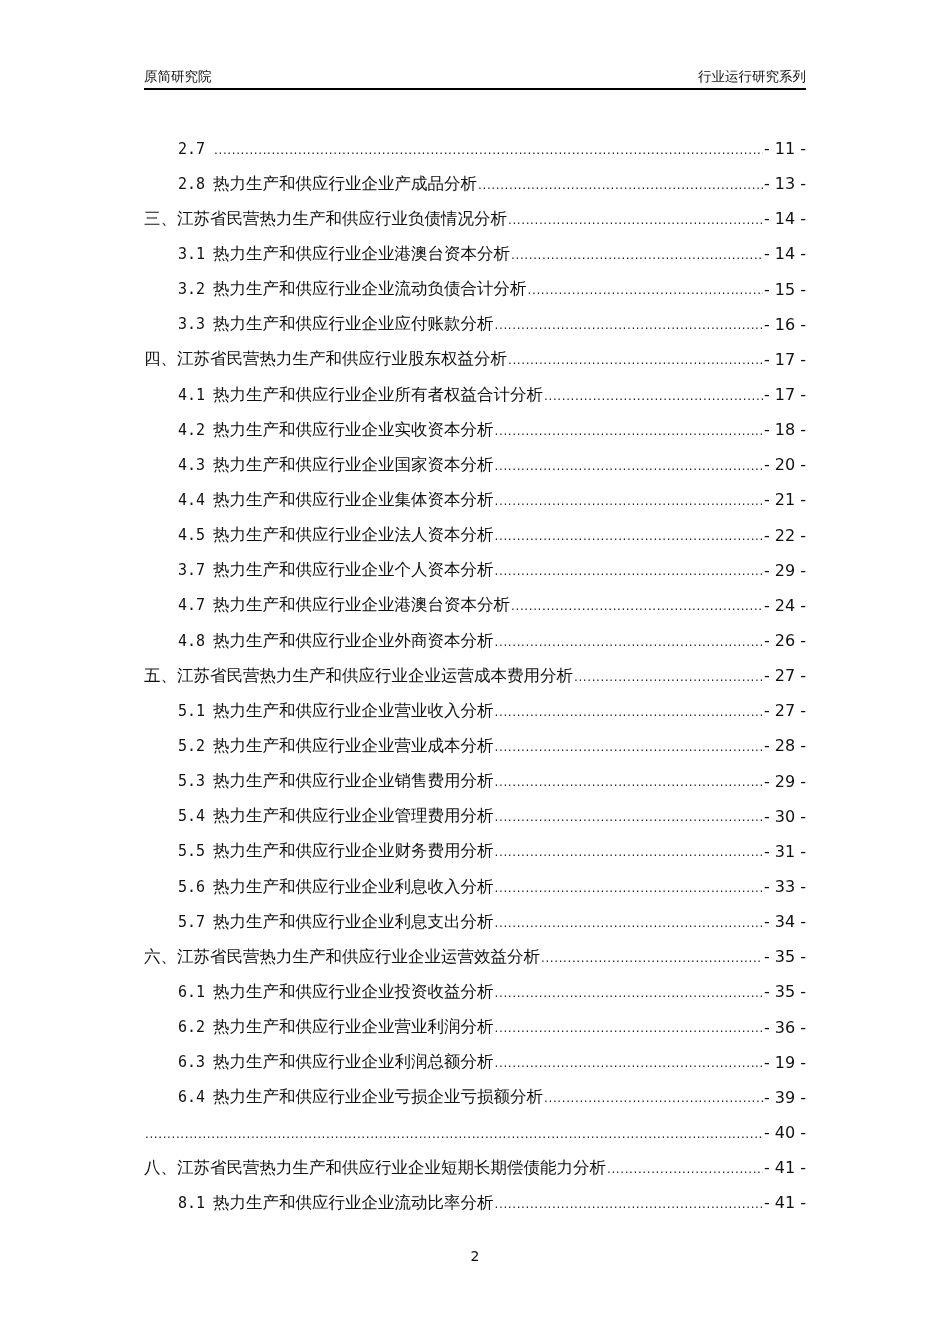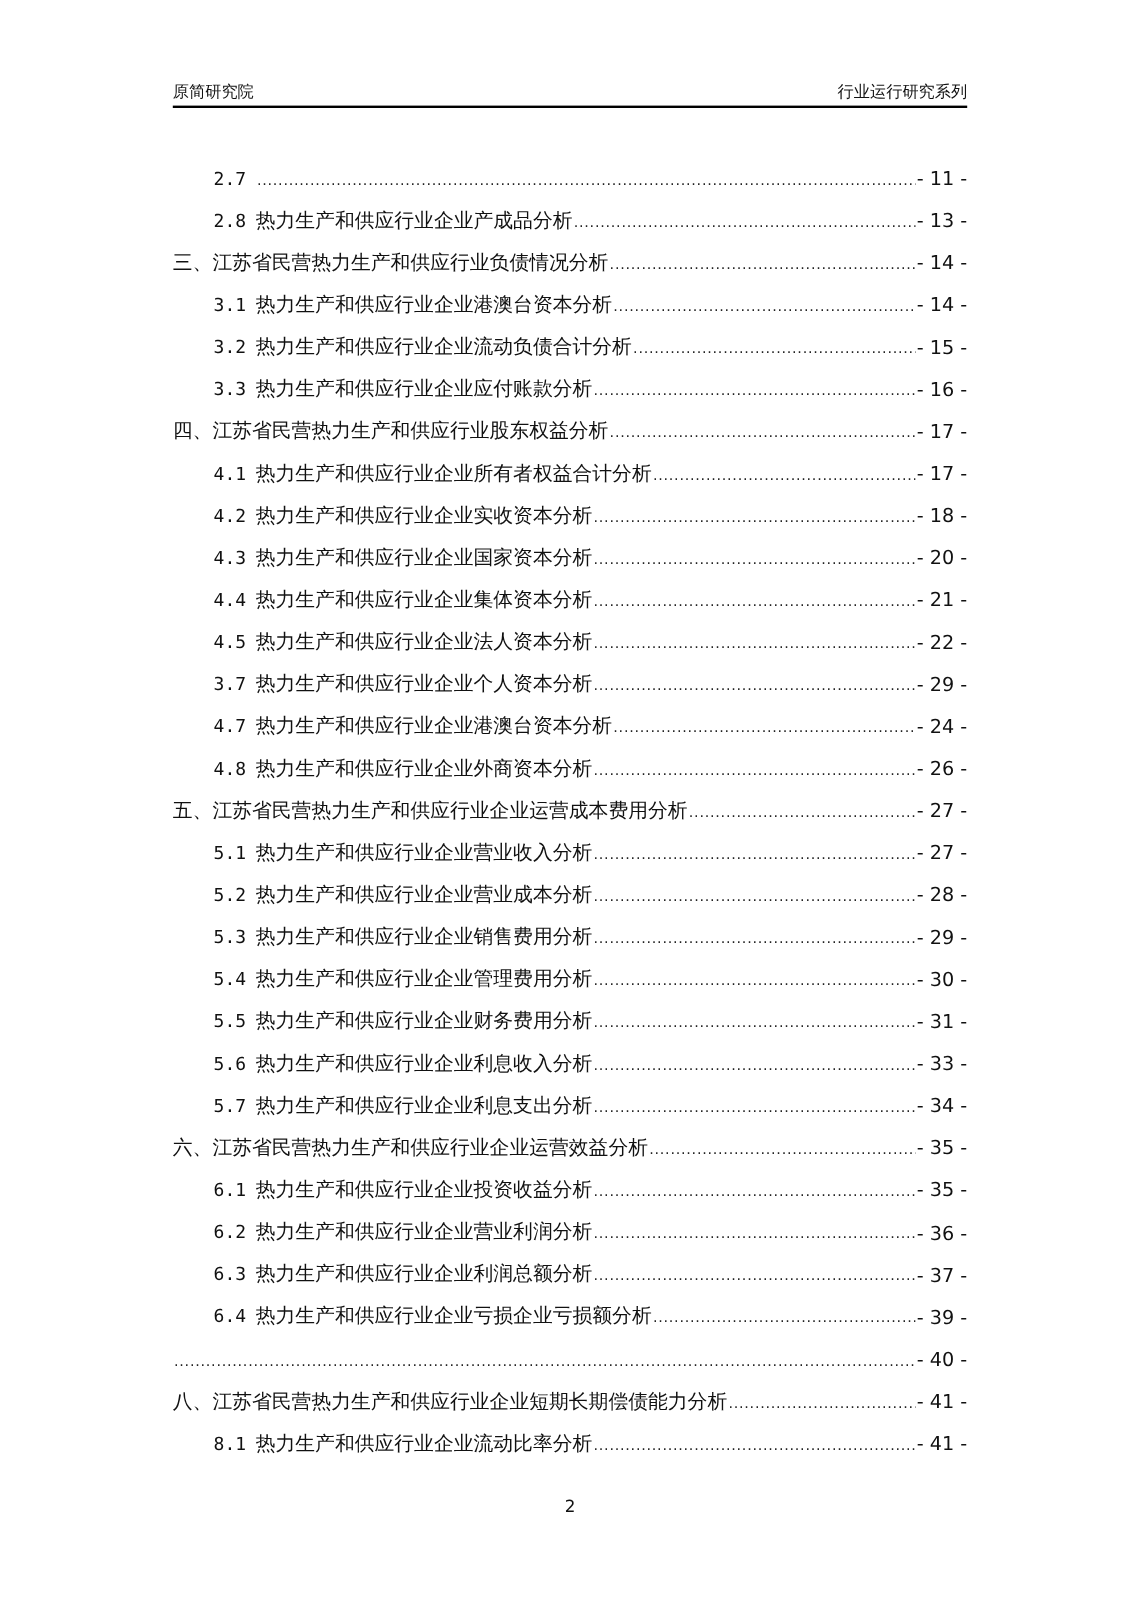--- a/index.html
+++ b/index.html
@@ -176,21 +176,21 @@
     <div class="toc-row l2">
       <span class="num">6.2</span>
       <span class="title">热力生产和供应行业企业营业利润分析</span>
       <span class="leader"></span>
       <span class="page">- 36 -</span>
     </div>
     <div class="toc-row l2">
       <span class="num">6.3</span>
       <span class="title">热力生产和供应行业企业利润总额分析</span>
       <span class="leader"></span>
-      <span class="page">- 37 -</span>
+      <span class="page">- 19 -</span>
     </div>
     <div class="toc-row l2">
       <span class="num">6.4</span>
       <span class="title">热力生产和供应行业企业亏损企业亏损额分析</span>
       <span class="leader"></span>
       <span class="page">- 39 -</span>
     </div>
     <div class="toc-row l1">
       <span class="leader"></span>
       <span class="page">- 40 -</span>

